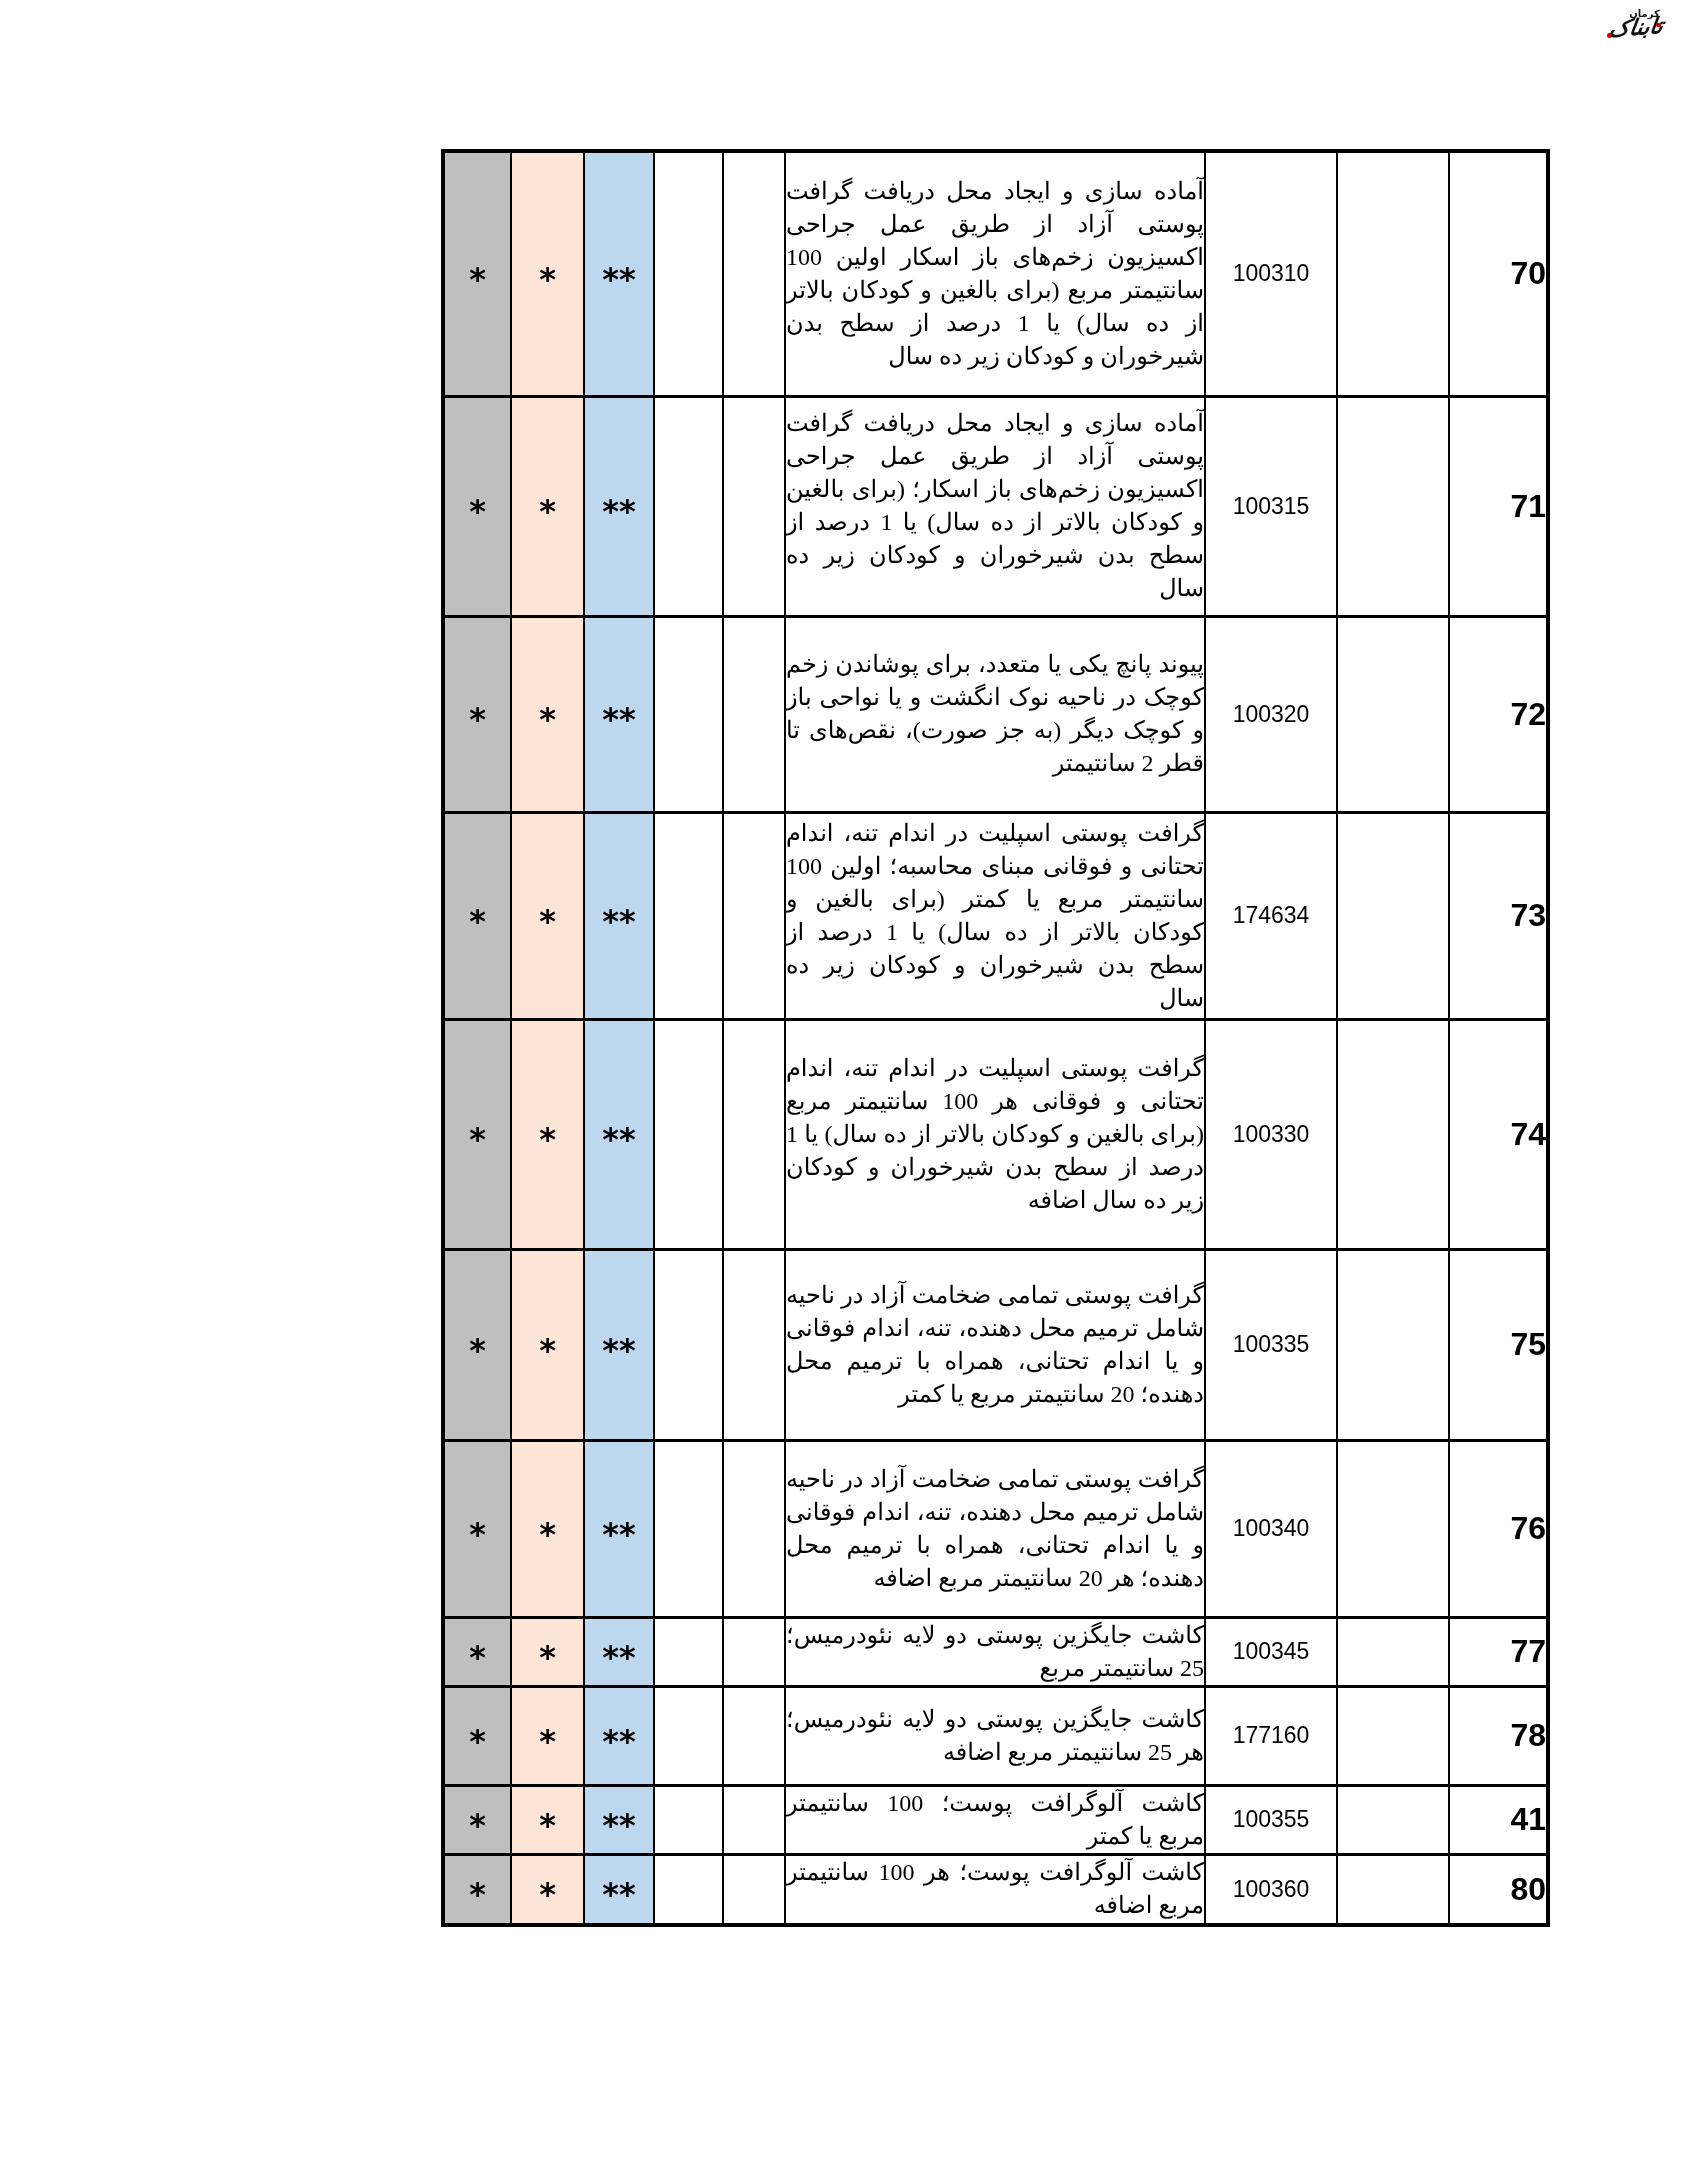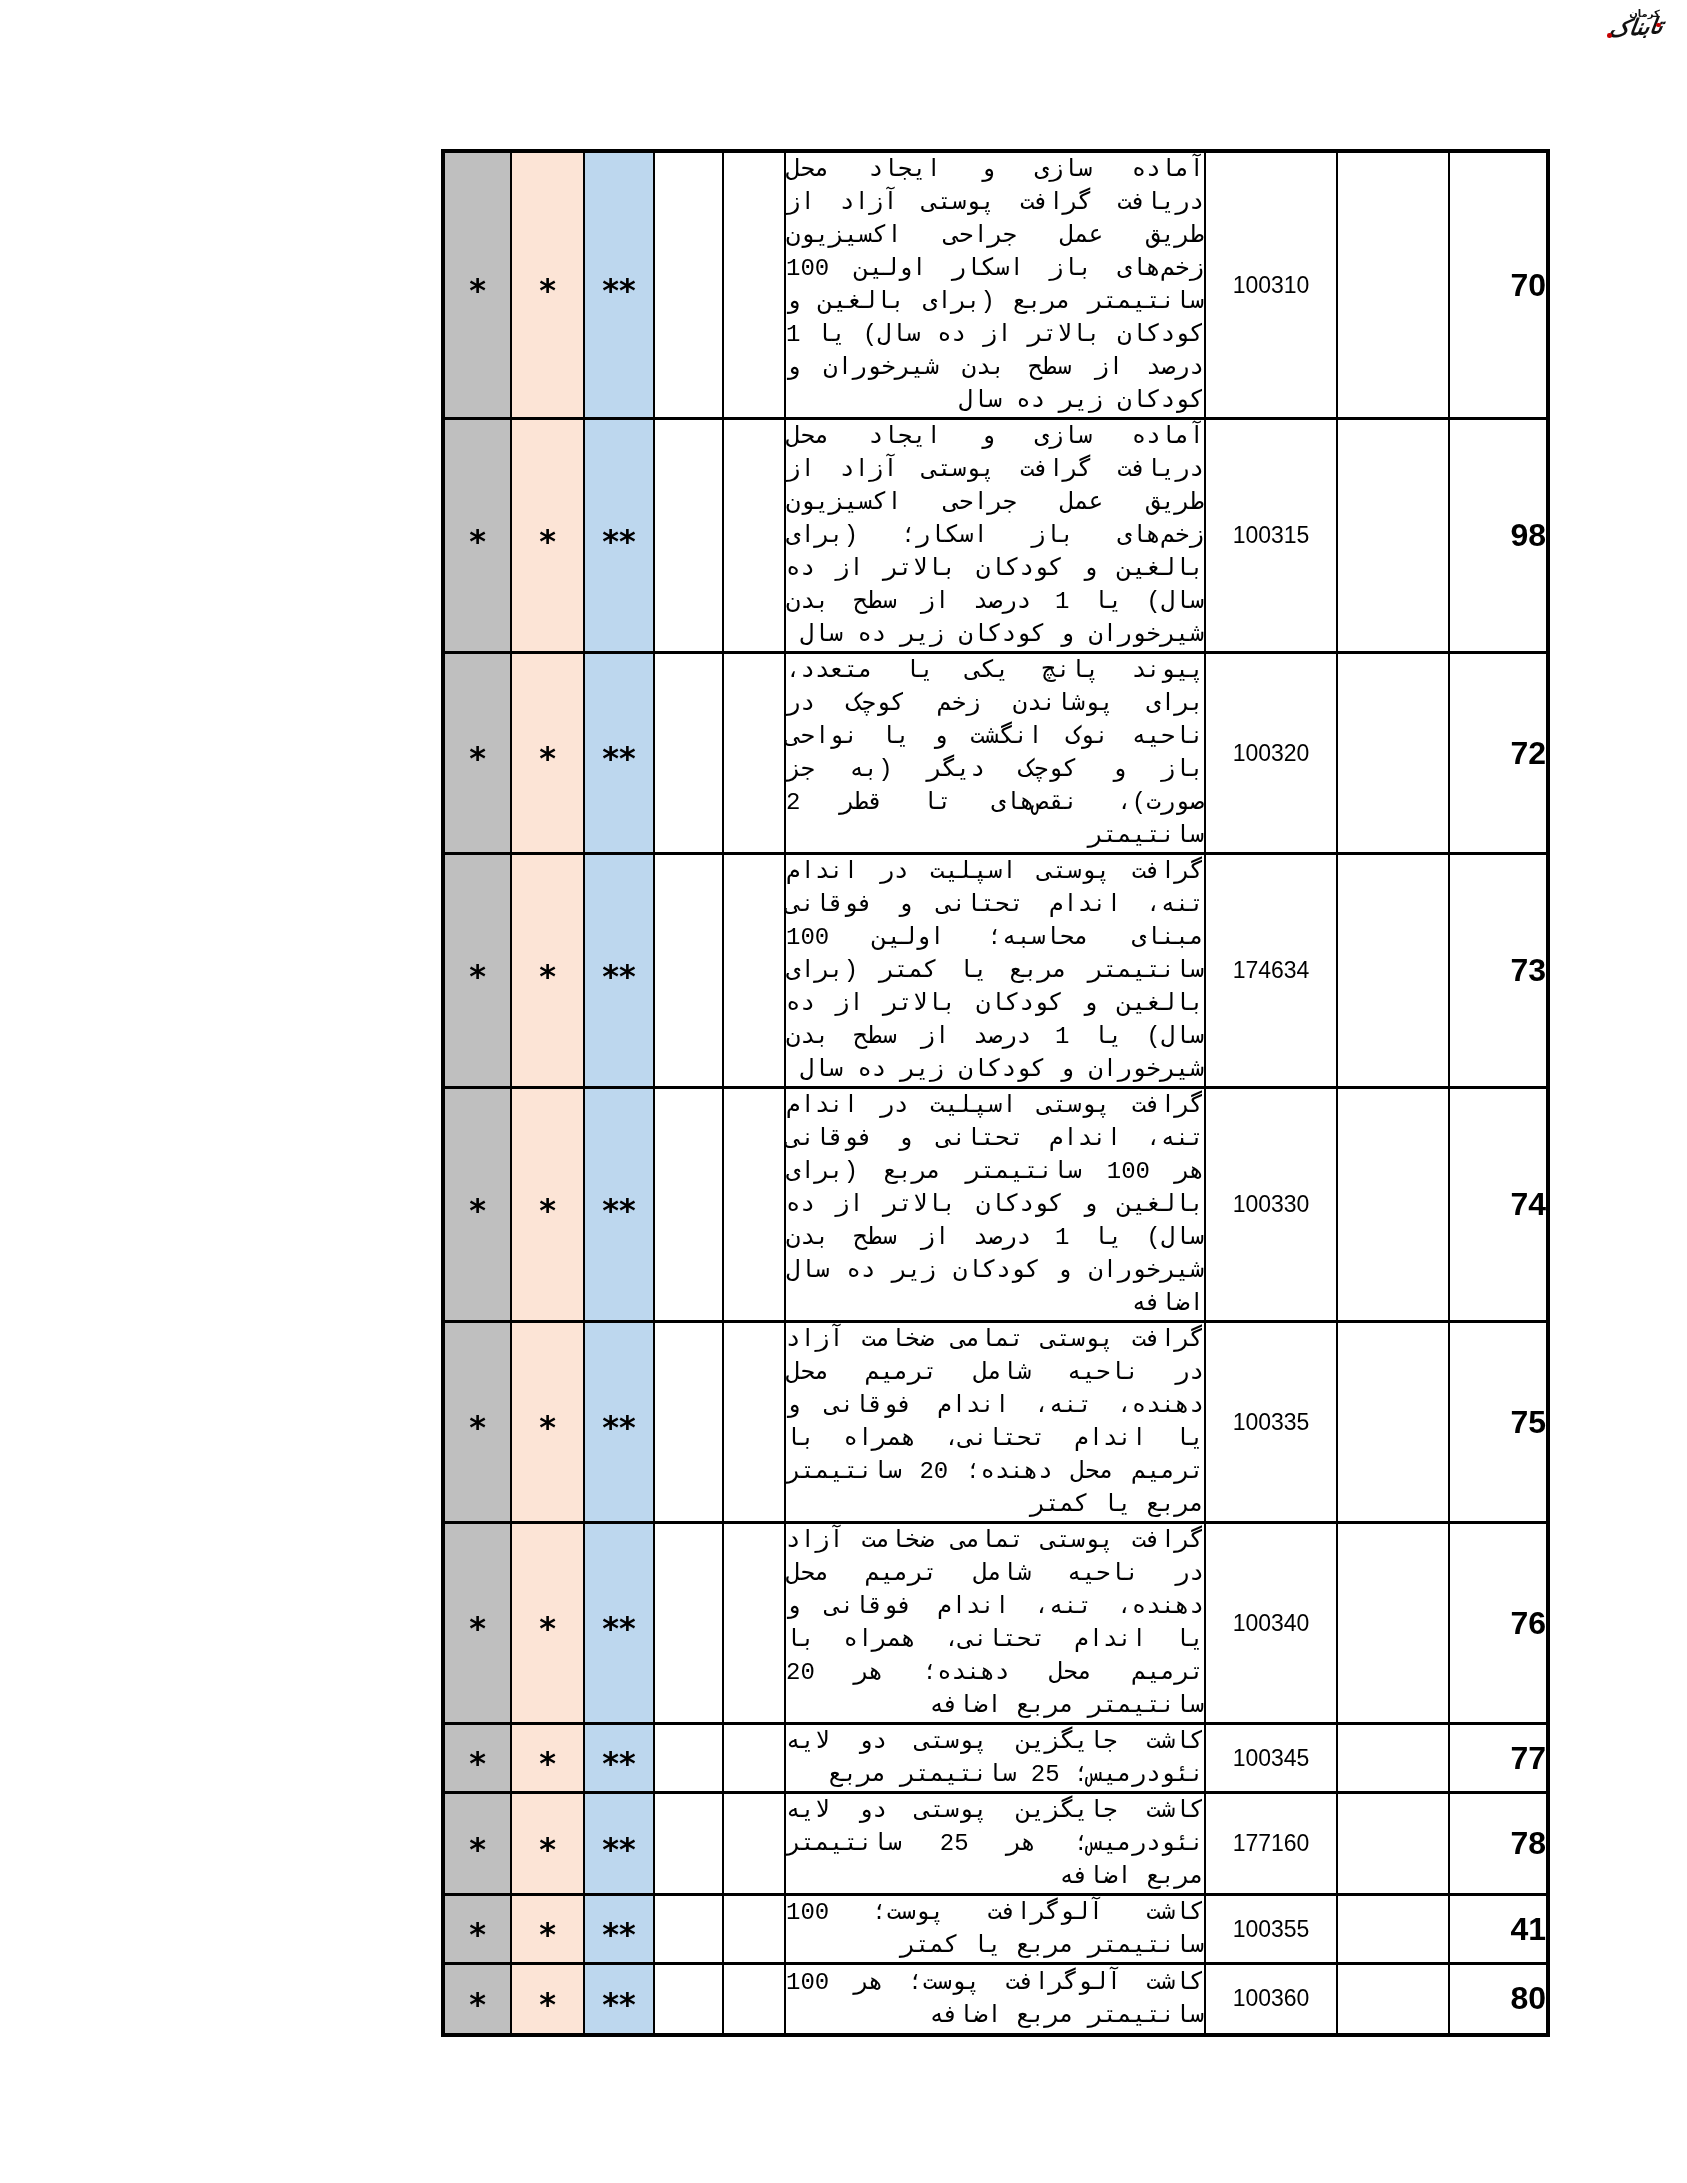--- a/index.html
+++ b/index.html
@@ -86,21 +86,21 @@
   td.blank { background: #ffffff; }
 
   td.desc {
     direction: rtl;
     text-align: justify;
     text-align-last: right;
     vertical-align: middle;
     font-size: 24px;
     line-height: 33px;
     padding: 2.6px 6.6px;
-    font-family: Liberation Mono, monospace;
+    font-family: Liberation Serif, serif;
   }
 
   td.code {
     text-align: center;
     vertical-align: middle;
     font-size: 23px;
     font-family: "Liberation Sans", "DejaVu Sans", sans-serif;
   }
 
   td.rownum {
@@ -148,21 +148,21 @@
   </tr>
         <tr style="height: 220px;">
     <td class="star c-gray"><span>*</span></td>
     <td class="star c-peach"><span>*</span></td>
     <td class="star c-blue"><span>**</span></td>
     <td class="blank"></td>
     <td class="blank"></td>
     <td class="desc"><span>آماده سازی و ایجاد محل دریافت گرافت پوستی آزاد از طریق عمل جراحی اکسیزیون زخم‌های باز اسکار؛ (برای بالغین و کودکان بالاتر از ده سال) یا 1 درصد از سطح بدن شیرخوران و کودکان زیر ده سال</span></td>
     <td class="code"><span>100315</span></td>
     <td class="blank"></td>
-    <td class="rownum"><span>98</span></td>
+    <td class="rownum"><span>71</span></td>
   </tr>
         <tr style="height: 196px;">
     <td class="star c-gray"><span>*</span></td>
     <td class="star c-peach"><span>*</span></td>
     <td class="star c-blue"><span>**</span></td>
     <td class="blank"></td>
     <td class="blank"></td>
     <td class="desc"><span>پیوند پانچ یکی یا متعدد، برای پوشاندن زخم کوچک در ناحیه نوک انگشت و یا نواحی باز و کوچک دیگر (به جز صورت)، نقص‌های تا قطر 2 سانتیمتر</span></td>
     <td class="code"><span>100320</span></td>
     <td class="blank"></td>

